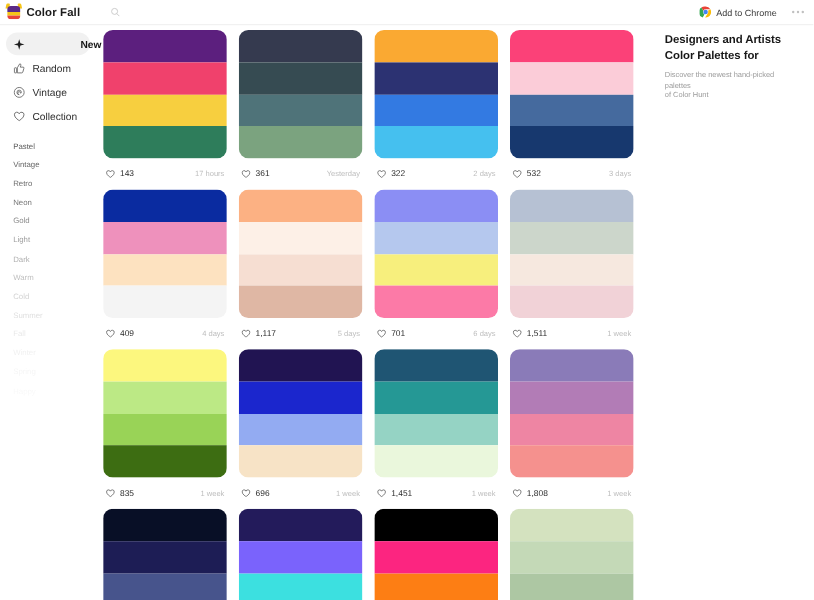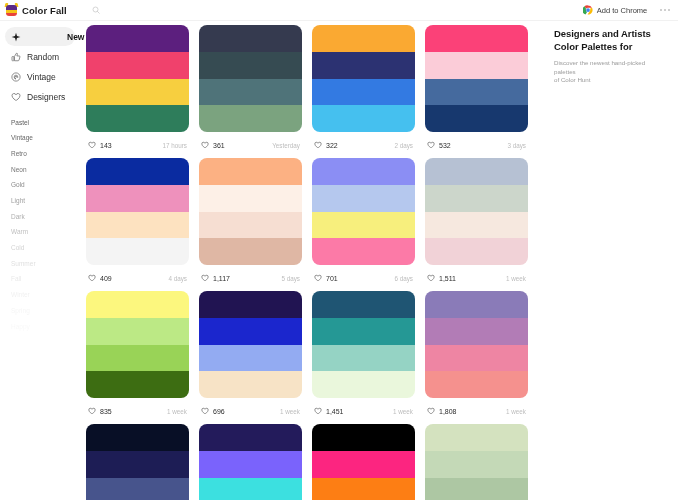--- a/index.html
+++ b/index.html
@@ -188,21 +188,21 @@
           <svg class="nav-ico" viewBox="0 0 16 16">
             <circle cx="8" cy="8" r="6.6" fill="none" stroke="#6b6b6b" stroke-width="1.2"></circle>
             <path d="M11 8 a3 3 0 1 0 -3 3 a2 2 0 1 1 2 -2" fill="none" stroke="#6b6b6b" stroke-width="1.2" stroke-linecap="round"></path>
           </svg>
           <span class="nav-label">Vintage</span>
         </div>
         <div class="nav-item">
           <svg class="nav-ico" viewBox="0 0 16 16">
             <path d="M8 13.6 C8 13.6 1.6 9.9 1.6 5.9 A3.3 3.3 0 0 1 8 4.6 A3.3 3.3 0 0 1 14.4 5.9 C14.4 9.9 8 13.6 8 13.6 Z" fill="none" stroke="#6b6b6b" stroke-width="1.25" stroke-linejoin="round"></path>
           </svg>
-          <span class="nav-label">Designers</span>
+          <span class="nav-label">Collection</span>
         </div>
       </div>
     <div class="tags" id="tag-list">
         <div class="tag" style="opacity: 1;">Pastel</div>
         <div class="tag" style="opacity: 0.95;">Vintage</div>
         <div class="tag" style="opacity: 0.9;">Retro</div>
         <div class="tag" style="opacity: 0.85;">Neon</div>
         <div class="tag" style="opacity: 0.72;">Gold</div>
         <div class="tag" style="opacity: 0.6;">Light</div>
         <div class="tag" style="opacity: 0.5;">Dark</div>

